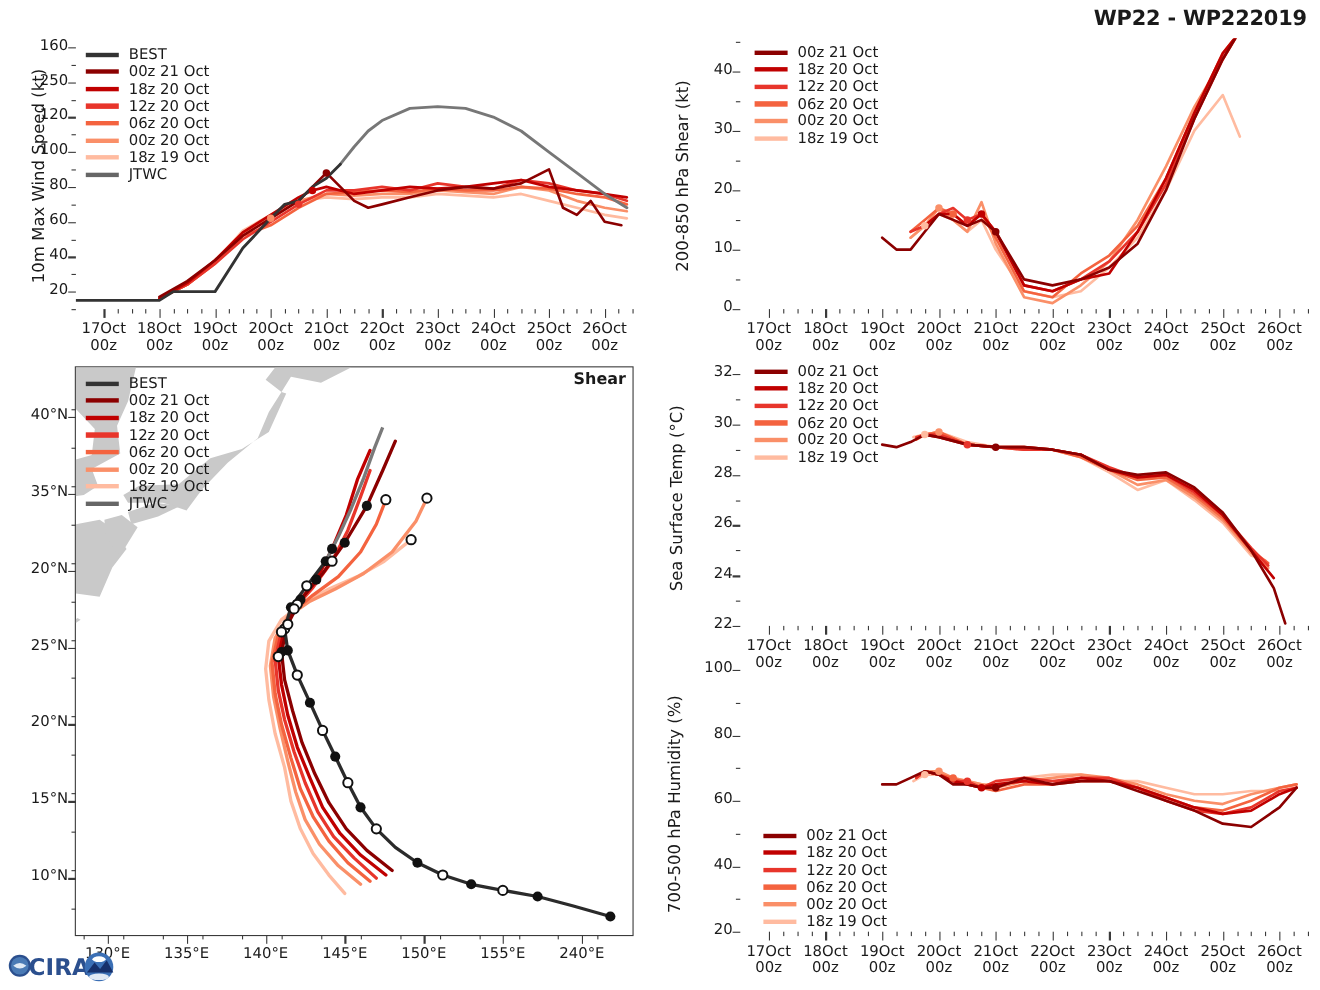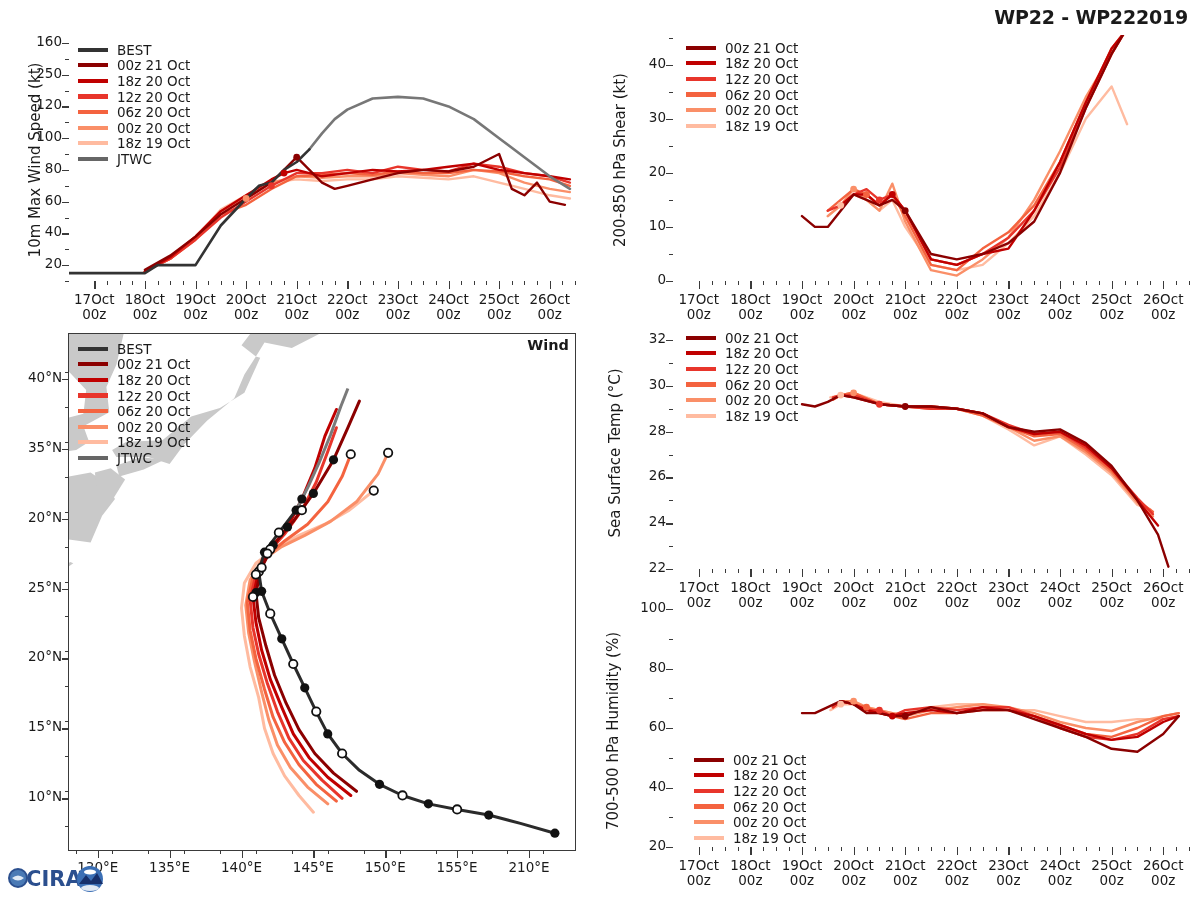--- a/index.html
+++ b/index.html
@@ -80,21 +80,21 @@
         <circle cx="192.62500000000014" cy="233.52845528455293" r="4.2" fill="#fff" stroke="#111" stroke-width="1.8"></circle>
         <circle cx="184.00000000000023" cy="262.8943089430895" r="4.2" fill="#fff" stroke="#111" stroke-width="1.8"></circle>
         <circle cx="186.87500000000006" cy="240.52032520325207" r="4.2" fill="#fff" stroke="#111" stroke-width="1.8"></circle>
         <circle cx="201.25000000000009" cy="215.34959349593498" r="4.2" fill="#fff" stroke="#111" stroke-width="1.8"></circle>
         <circle cx="198.37500000000023" cy="219.54471544715454" r="4.2" fill="#fff" stroke="#111" stroke-width="1.8"></circle>
         <circle cx="232.87499999999991" cy="176.19512195121956" r="4.2" fill="#fff" stroke="#111" stroke-width="1.8"></circle>
         <circle cx="304.74999999999994" cy="156.61788617886185" r="4.2" fill="#fff" stroke="#111" stroke-width="1.8"></circle>
         <circle cx="319.1249999999999" cy="118.86178861788619" r="4.2" fill="#fff" stroke="#111" stroke-width="1.8"></circle>
         <circle cx="281.75000000000006" cy="120.26016260162606" r="4.2" fill="#fff" stroke="#111" stroke-width="1.8"></circle>
       </svg>
-    <div class="panel-label">Wind</div>
+    <div class="panel-label">Shear</div>
   </div>
 
   <div class="ylab" style="left:500px;top:151px;width:240px;text-align:center;transform:rotate(-90deg);">200-850 hPa Shear (kt)</div>
 
   <div class="ylab" style="left:495px;top:444px;width:240px;text-align:center;transform:rotate(-90deg);">Sea Surface Temp (°C)</div>
 
   <div class="ylab" style="left:483px;top:722px;width:260px;text-align:center;transform:rotate(-90deg);">700-500 hPa Humidity (%)</div>
 
   <div class="legend" id="legend-intensity" style="left:78px;top:42px;">
       <div class="legrow">
@@ -530,21 +530,21 @@
       <div class="xtick" style="left:131.62500000000006px;top:860px;width:76px;">135°E</div>
       <div class="xtickmark" style="left:241.50000000000006px;top:850px;height:8px;"></div>
       <div class="xtick" style="left:203.50000000000006px;top:860px;width:76px;">140°E</div>
       <div class="xtickmark" style="left:313.3750000000001px;top:850px;height:8px;"></div>
       <div class="xtick" style="left:275.3750000000001px;top:860px;width:76px;">145°E</div>
       <div class="xtickmark" style="left:385.2500000000001px;top:850px;height:8px;"></div>
       <div class="xtick" style="left:347.2500000000001px;top:860px;width:76px;">150°E</div>
       <div class="xtickmark" style="left:457.1250000000001px;top:850px;height:8px;"></div>
       <div class="xtick" style="left:419.1250000000001px;top:860px;width:76px;">155°E</div>
       <div class="xtickmark" style="left:529.0000000000002px;top:850px;height:8px;"></div>
-      <div class="xtick" style="left:491.0000000000002px;top:860px;width:76px;">210°E</div>
+      <div class="xtick" style="left:491.0000000000002px;top:860px;width:76px;">240°E</div>
       <div class="yminor" style="left:65px;top:826.2276422764228px;width:4px;"></div>
       <div class="yminor" style="left:65px;top:791.2682926829268px;width:4px;"></div>
       <div class="yminor" style="left:65px;top:756.3089430894308px;width:4px;"></div>
       <div class="yminor" style="left:65px;top:721.349593495935px;width:4px;"></div>
       <div class="yminor" style="left:65px;top:686.390243902439px;width:4px;"></div>
       <div class="yminor" style="left:65px;top:651.4308943089432px;width:4px;"></div>
       <div class="yminor" style="left:65px;top:616.4715447154472px;width:4px;"></div>
       <div class="yminor" style="left:65px;top:581.5121951219512px;width:4px;"></div>
       <div class="yminor" style="left:65px;top:546.5528455284554px;width:4px;"></div>
       <div class="yminor" style="left:65px;top:511.5934959349594px;width:4px;"></div>

